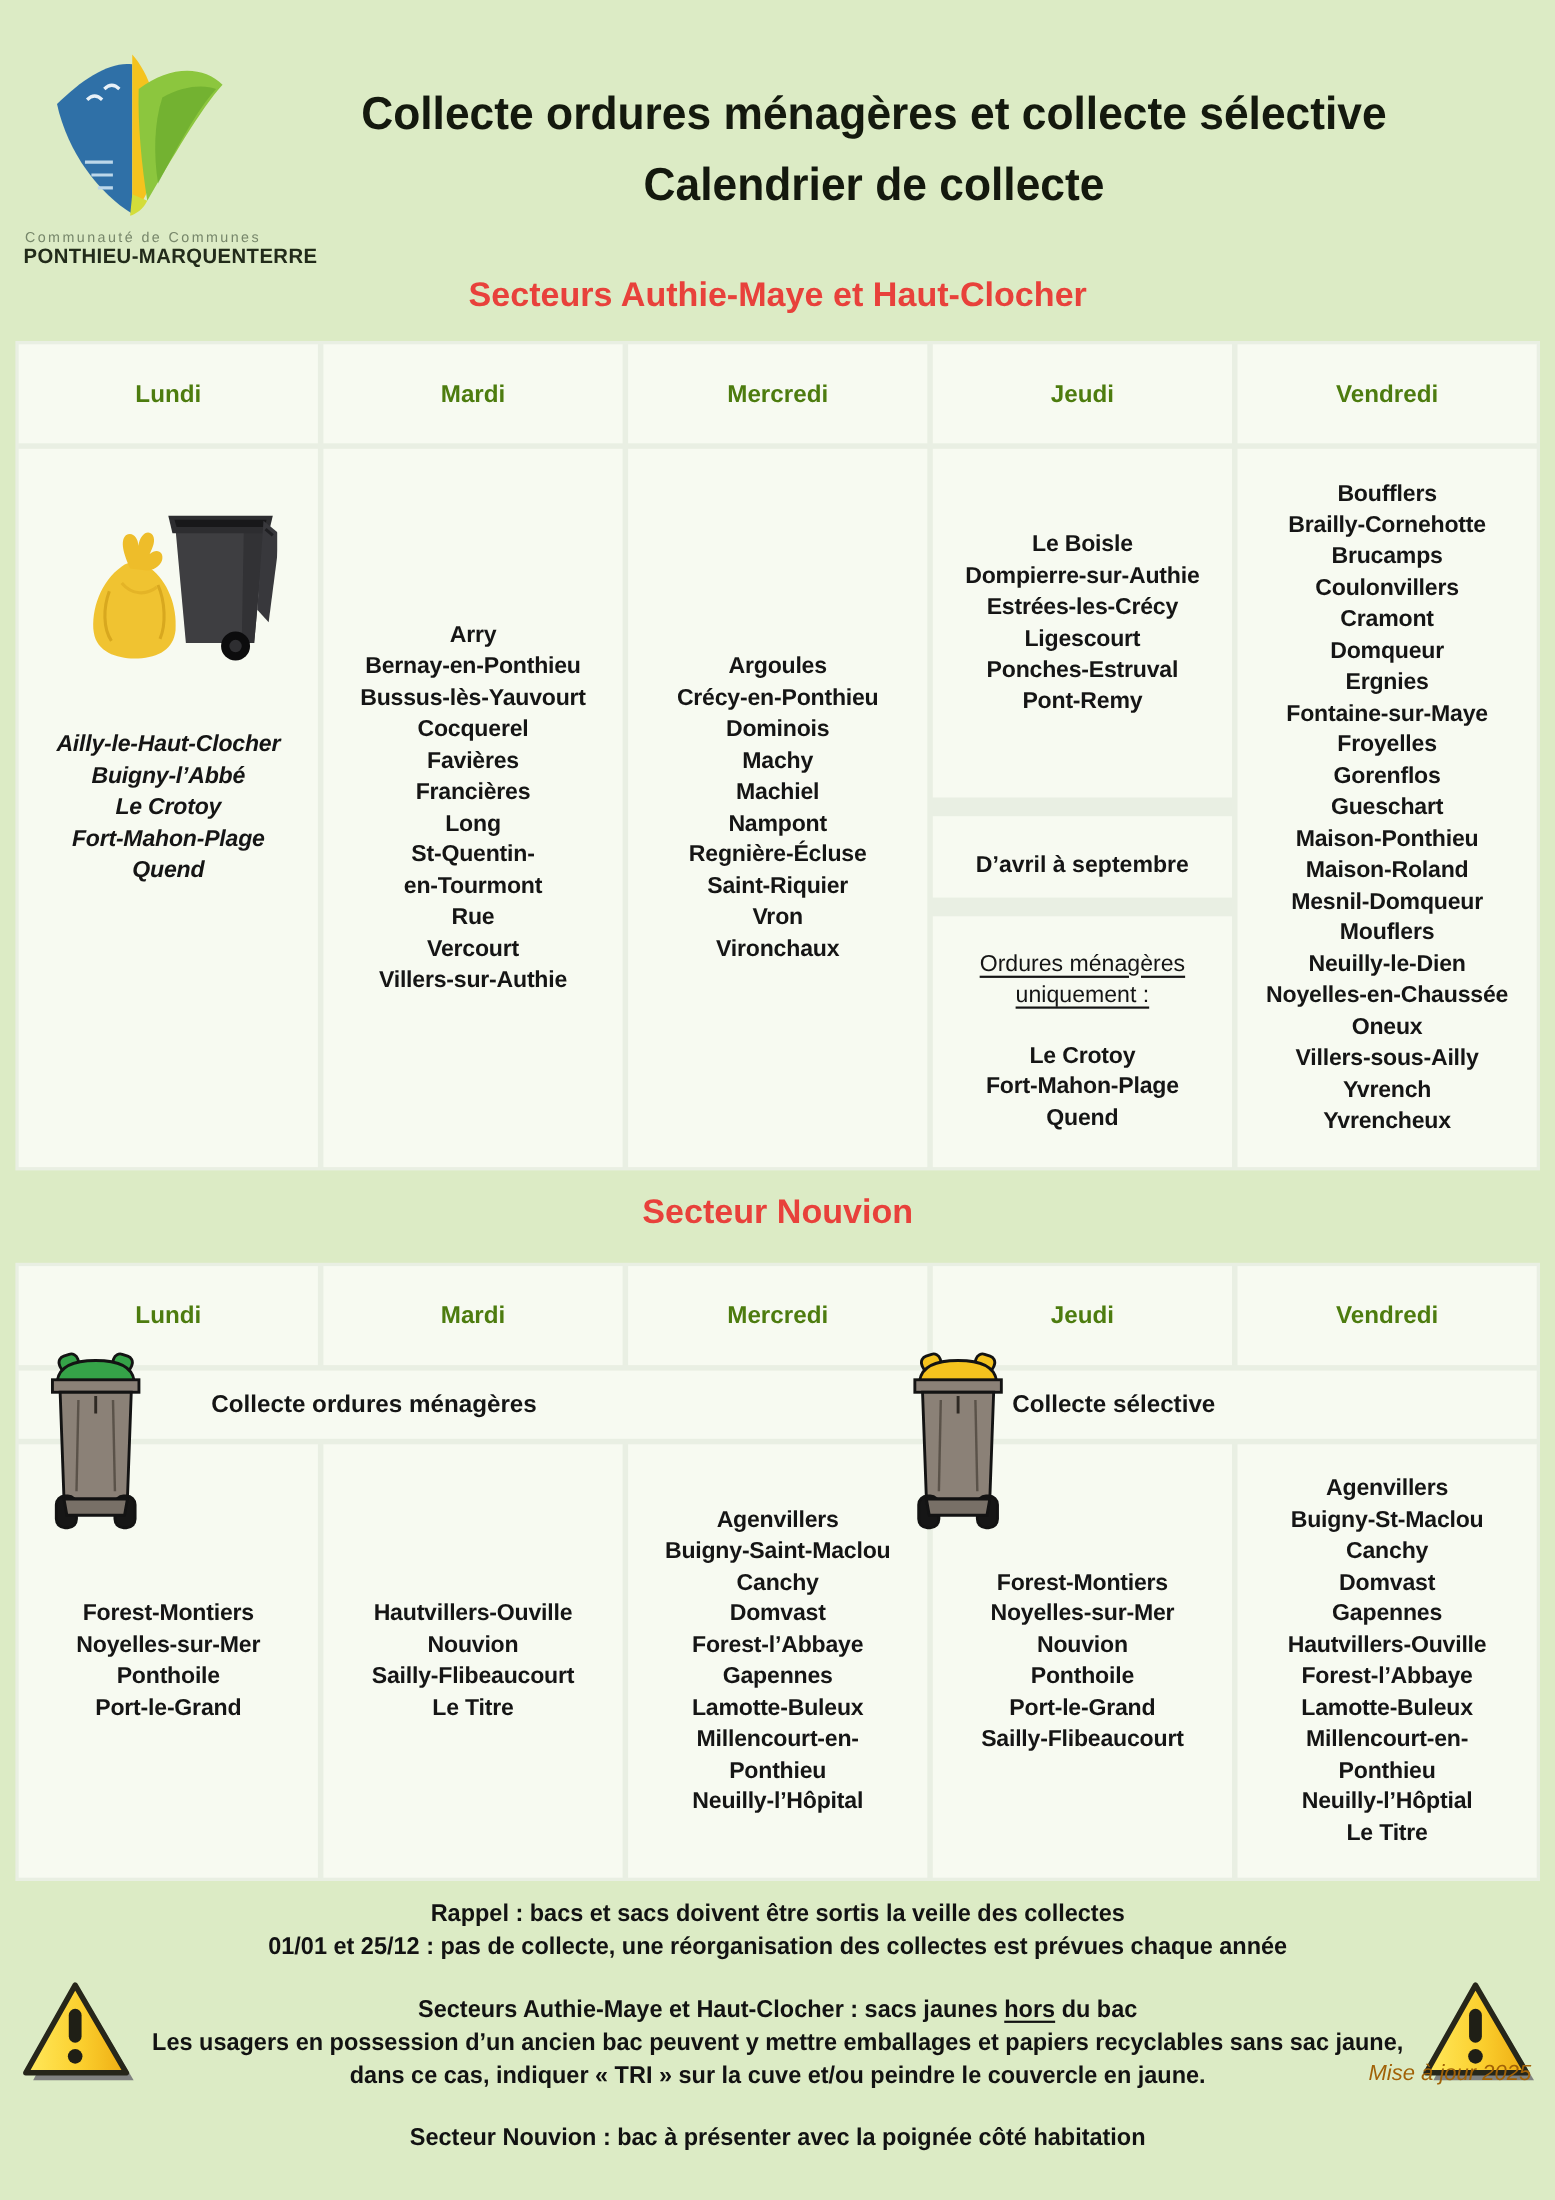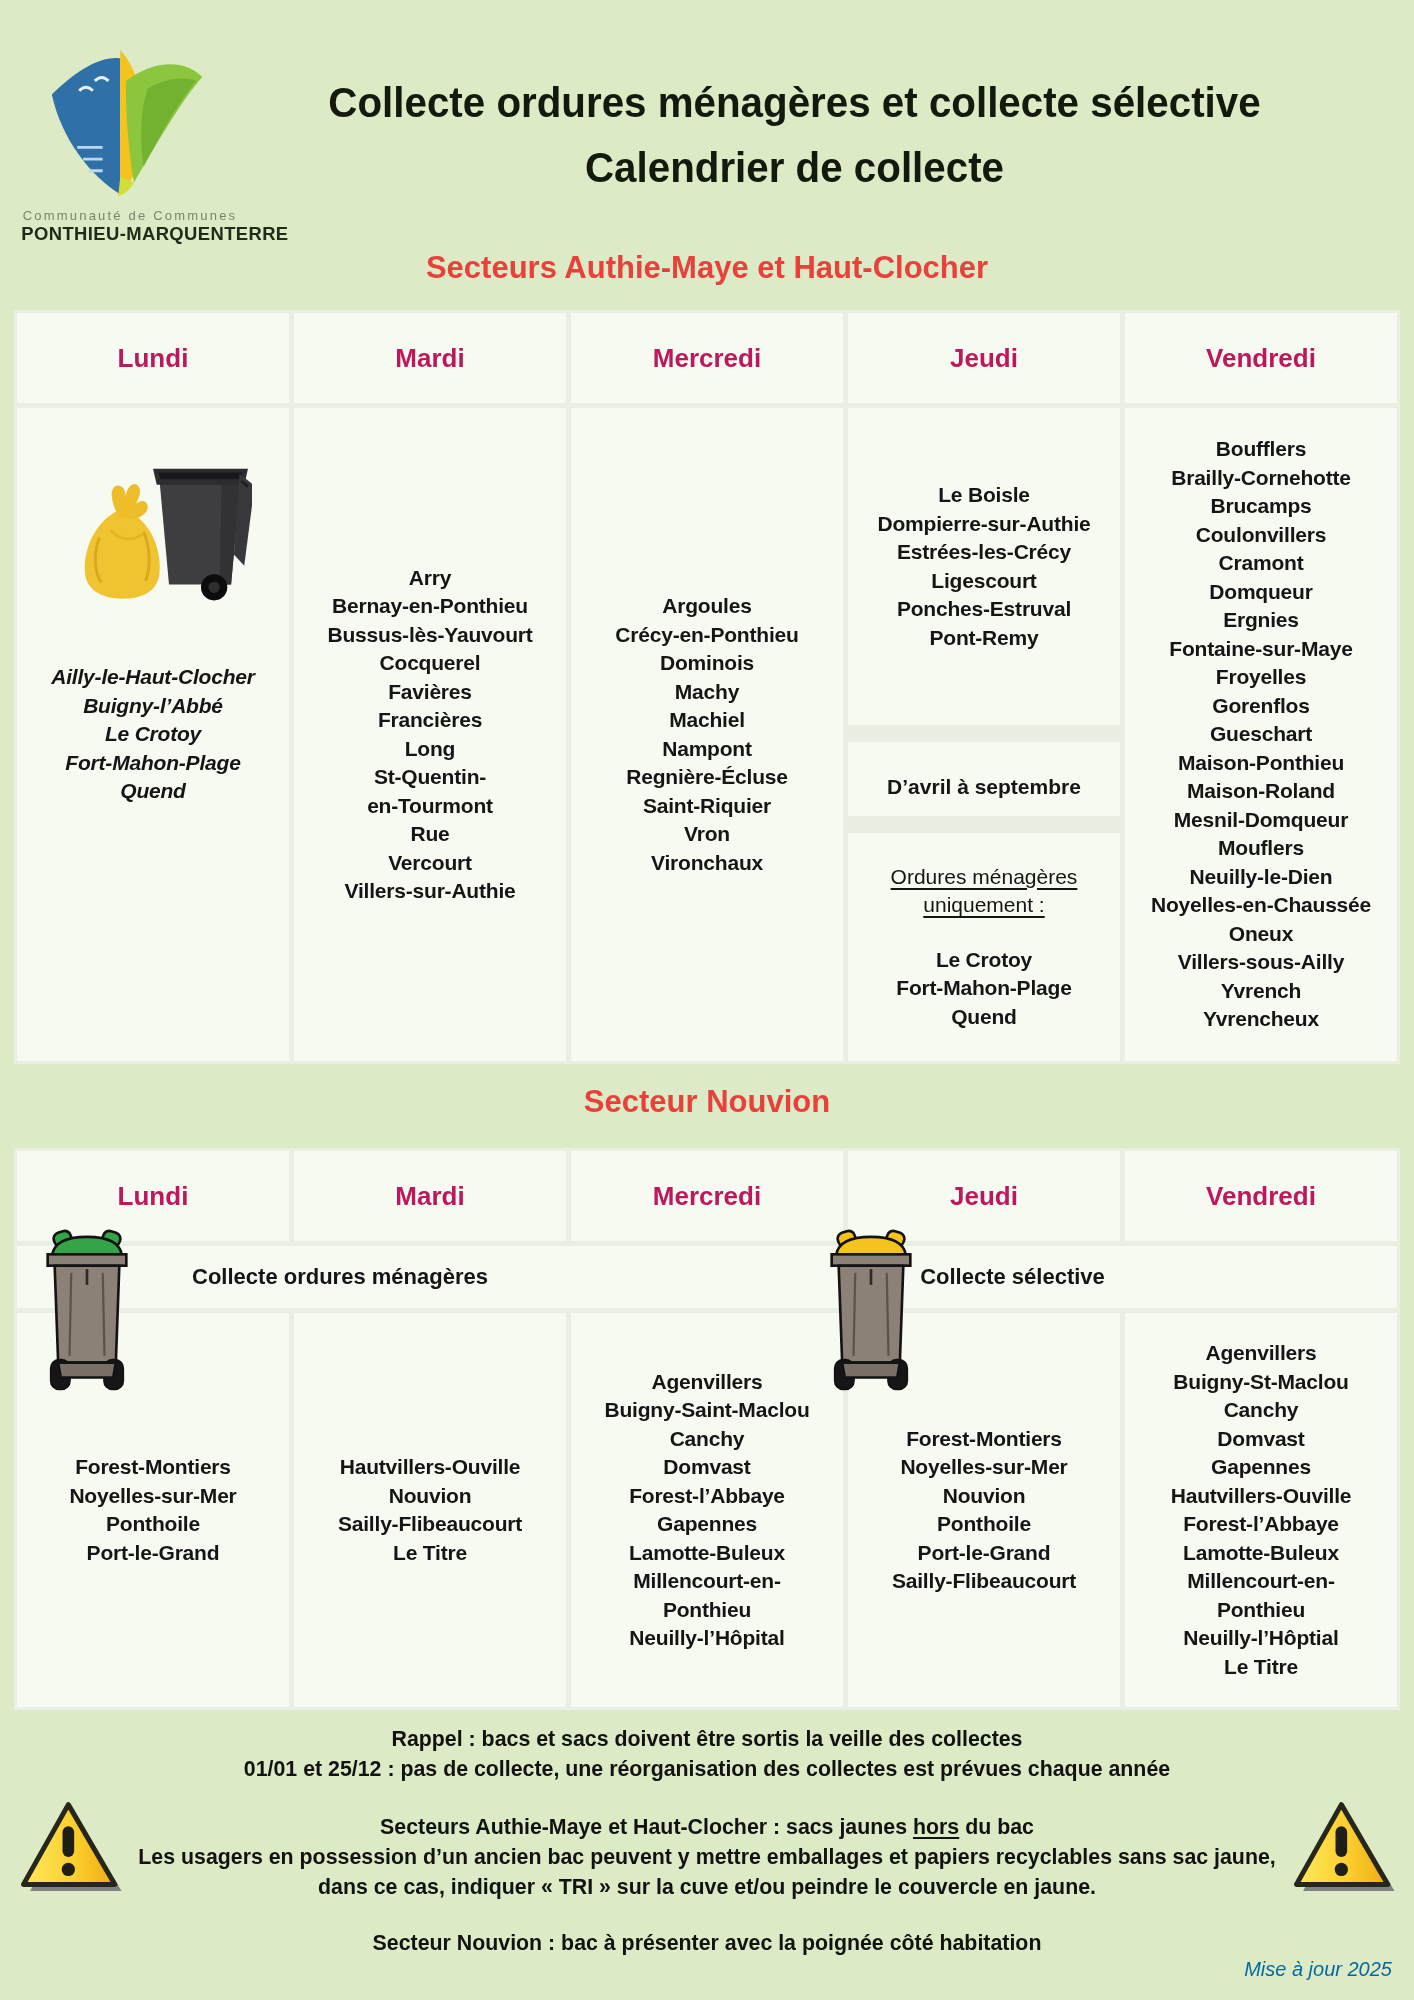--- a/index.html
+++ b/index.html
@@ -27,21 +27,21 @@
   .sh2 { top:1084px; }
   
   .tbl {
     position:absolute; left:14px; width:1386px;
     display:grid; grid-template-columns:repeat(5,1fr); gap:5px; padding:3px;
     background:#e9efe3;
   }
   .tbl1 { top:310px; height:754px; grid-template-rows:90px 1fr; }
   .tbl2 { top:1148px; height:562px; grid-template-rows:90px 62px 1fr; }
   .th, .td, .band { background:#f7faf1; }
-  .th { display:flex; align-items:center; justify-content:center; font-weight:700; font-size:26px; color:#be185d; }
+  .th { display:flex; align-items:center; justify-content:center; font-weight:700; font-size:22px; color:#4d7c0f; }
   .td { display:flex; flex-direction:column; align-items:center; overflow:hidden; }
   .center { justify-content:center; }
   .lift { }
   .list { display:flex; flex-direction:column; align-items:center; text-align:center;
           font-weight:700; font-size:21px; line-height:28.5px; letter-spacing:-.2px; }
   .jeudi-stack { display:grid; grid-template-rows:317px 74px 1fr; gap:17px; background:none; }
   .mid-label { font-weight:700; font-size:21px;margin-top:15px; }
   .note { font-size:21px; line-height:28.5px; text-align:center; text-decoration:underline; text-underline-offset:4px; }
   .mt26 { margin-top:26px; }
   .bin1-svg { margin-top:26px; }
@@ -54,21 +54,21 @@
   
   .bin-green  { position:absolute; left:42px;  top:1229px; }
   .bin-yellow { position:absolute; left:826px; top:1229px; }
   .tri-left  { position:absolute; left:16px;   top:1797px; }
   .tri-right { position:absolute; left:1289px; top:1797px; }
   
   .footer { position:absolute; top:1724px; left:0; width:100%; text-align:center;
             font-weight:700; font-size:22px; line-height:30px; color:#121212; transform:scaleX(.97); }
   .fgap1 { height:28px; } .fgap2 { height:26px; }
   .ul { text-decoration:underline; text-underline-offset:3px; }
-  .maj { position:absolute; right:22px; top:1958px; font-style:italic; font-size:20px; color:#0369a1; }
+  .maj { position:absolute; right:22px; top:1874px; font-style:italic; font-size:20px; color:#a16207; }
 </style>
 </head>
 <body>
 
 <div class="page">
 
   <div class="logo">
     <svg width="196" height="172" viewBox="0 0 200 176">
       <path d="M20,62 C44,38 70,22 90,25 L90,164 C60,146 30,108 20,62 Z" fill="#2f70a7"></path>
       <path d="M48,58 q7,-7 14,0" stroke="#e8f1f8" stroke-width="3" fill="none"></path>

